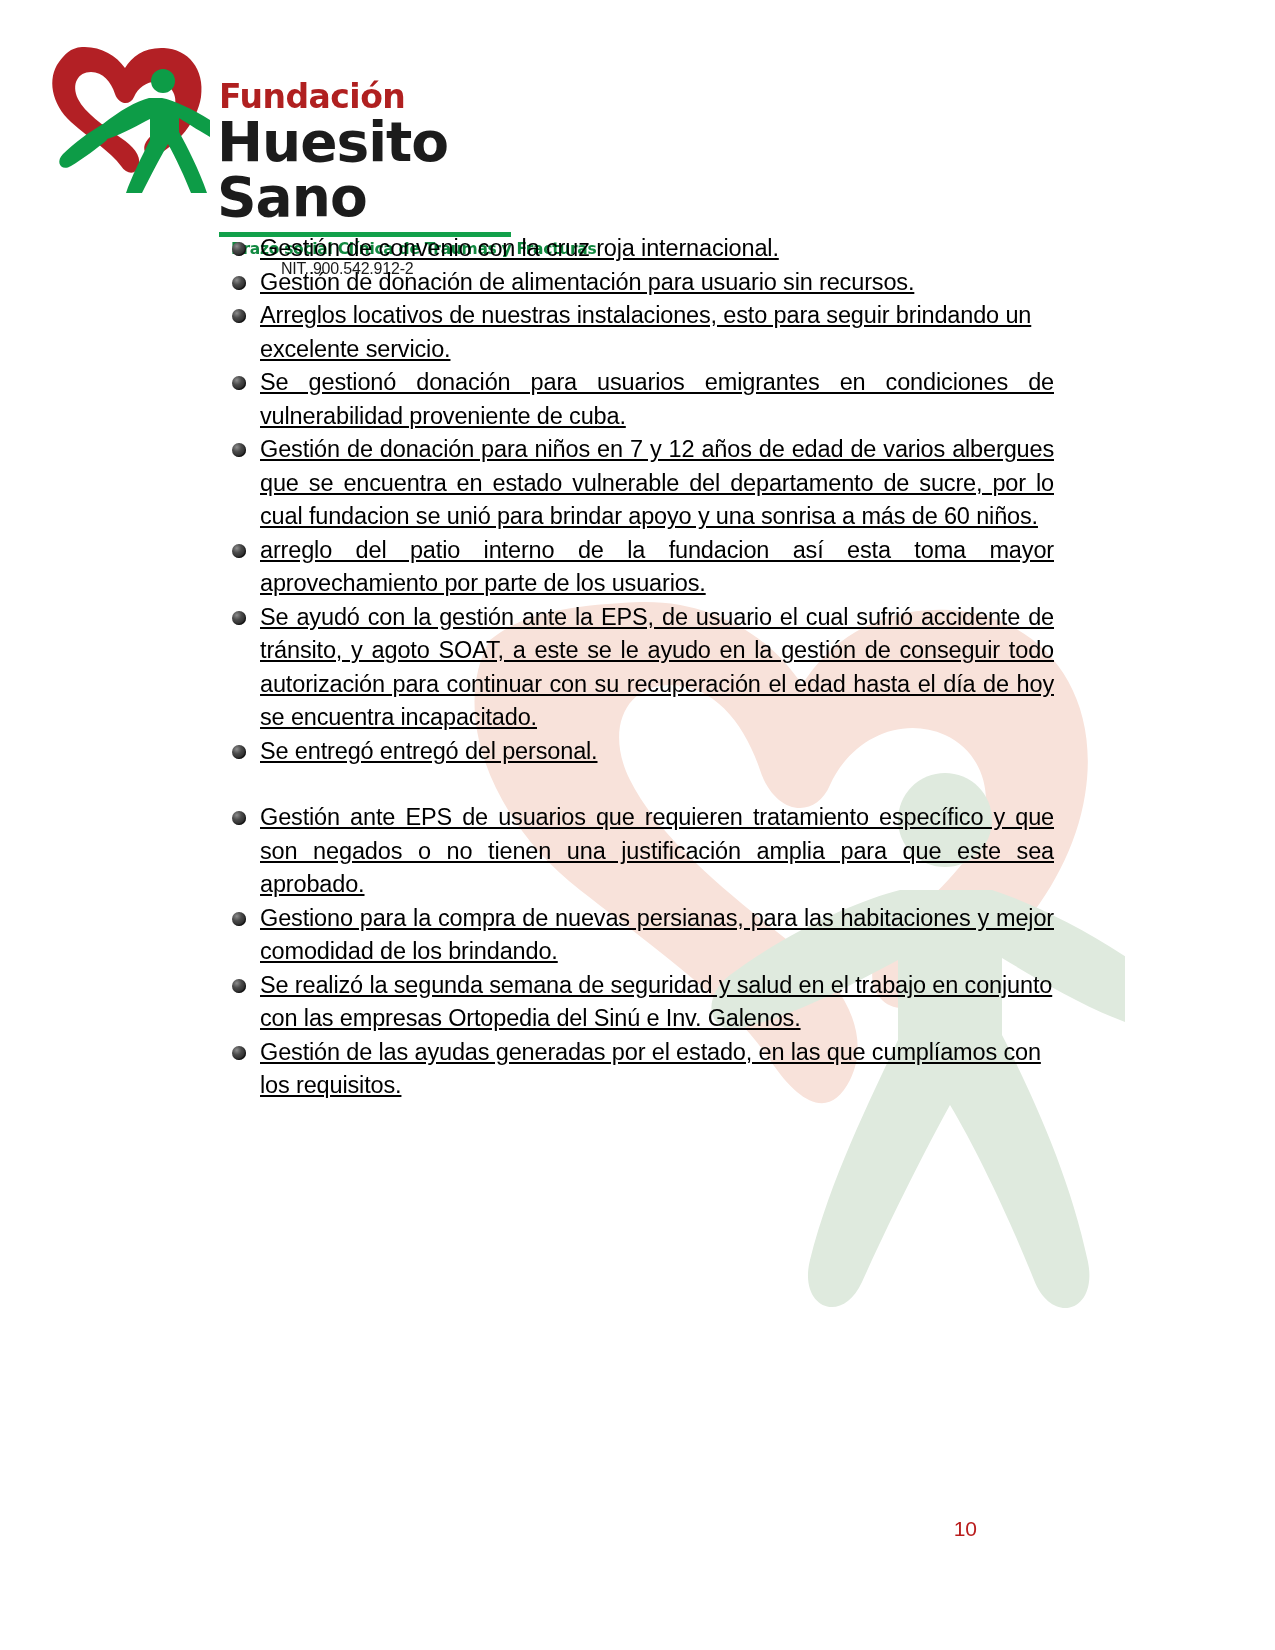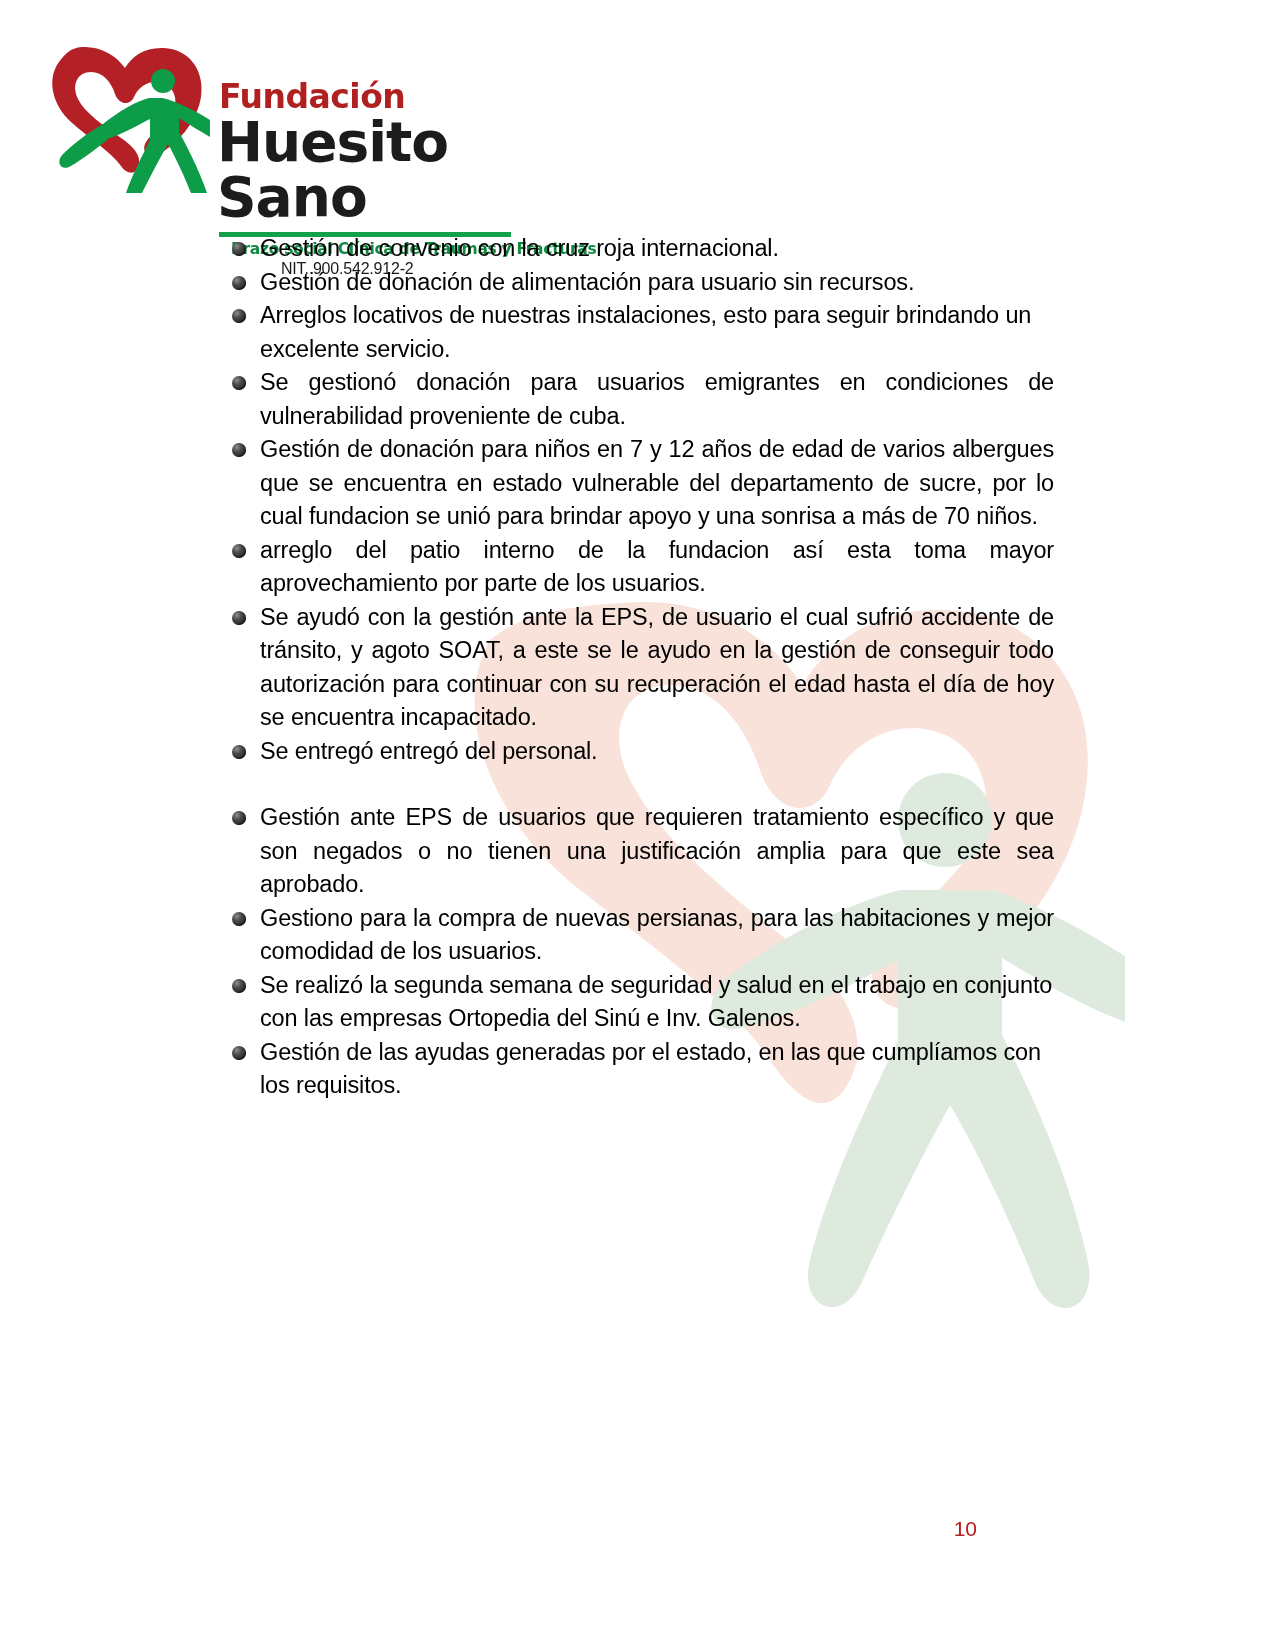--- a/index.html
+++ b/index.html
@@ -122,20 +122,21 @@
   li.bullet-item {
     position: relative;
     padding-left: 32px;
     font-size: 23.5px;
     line-height: 33.5px;
     color: #000000;
     text-align: justify;
     margin: 0 0 0 0;
     font-family: "Liberation Sans", "DejaVu Sans", sans-serif;
     letter-spacing: -0.15px;
+    text-decoration: underline;
   }
   li.bullet-item::before {
     content: "";
     position: absolute;
     left: 4px;
     top: 10px;
     width: 14px;
     height: 14px;
     border-radius: 50%;
     background: radial-gradient(circle at 34% 30%, #8d8d8d 0%, #4a4a4a 35%, #2a2a2a 72%, #151515 100%);
@@ -229,26 +230,26 @@
 
     </div>
   </div>
 
   <div class="content">
     <ul class="bullets">
         <li class="bullet-item nojustify">Gestión de convenio con la cruz roja internacional.</li>
         <li class="bullet-item nojustify">Gestión de donación de alimentación para usuario sin recursos.</li>
         <li class="bullet-item nojustify">Arreglos locativos de nuestras instalaciones, esto para seguir brindando un excelente servicio.</li>
         <li class="bullet-item">Se gestionó donación para usuarios emigrantes en condiciones de vulnerabilidad proveniente de cuba.</li>
-        <li class="bullet-item">Gestión de donación para niños en 7 y 12 años de edad de varios albergues que se encuentra en estado vulnerable del departamento de sucre, por lo cual fundacion se unió para brindar apoyo y una sonrisa a más de 70 niños.</li>
+        <li class="bullet-item">Gestión de donación para niños en 7 y 12 años de edad de varios albergues que se encuentra en estado vulnerable del departamento de sucre, por lo cual fundacion se unió para brindar apoyo y una sonrisa a más de 60 niños.</li>
         <li class="bullet-item">arreglo del patio interno de la fundacion así esta toma mayor aprovechamiento por parte de los usuarios.</li>
         <li class="bullet-item">Se ayudó con la gestión ante la EPS, de usuario el cual sufrió accidente de tránsito, y agoto SOAT, a este se le ayudo en la gestión de conseguir todo autorización para continuar con su recuperación el edad hasta el día de hoy se encuentra incapacitado.</li>
         <li class="bullet-item nojustify">Se entregó entregó del personal.</li>
         <li class="bullet-item spacer-before">Gestión ante EPS de usuarios que requieren tratamiento específico y que son negados o no tienen una justificación amplia para que este sea aprobado.</li>
-        <li class="bullet-item"> Gestiono para la compra de nuevas persianas, para las habitaciones y mejor comodidad de los usuarios.</li>
+        <li class="bullet-item"> Gestiono para la compra de nuevas persianas, para las habitaciones y mejor comodidad de los brindando.</li>
         <li class="bullet-item nojustify">Se realizó la segunda semana de seguridad y salud en el trabajo en conjunto con las empresas Ortopedia del Sinú e Inv. Galenos.</li>
         <li class="bullet-item nojustify">Gestión de las ayudas generadas por el estado, en las que cumplíamos con los requisitos.</li>
       </ul>
   </div>
 
   <div class="page-number">10</div>
 
 </div>
 
 </body></html>

